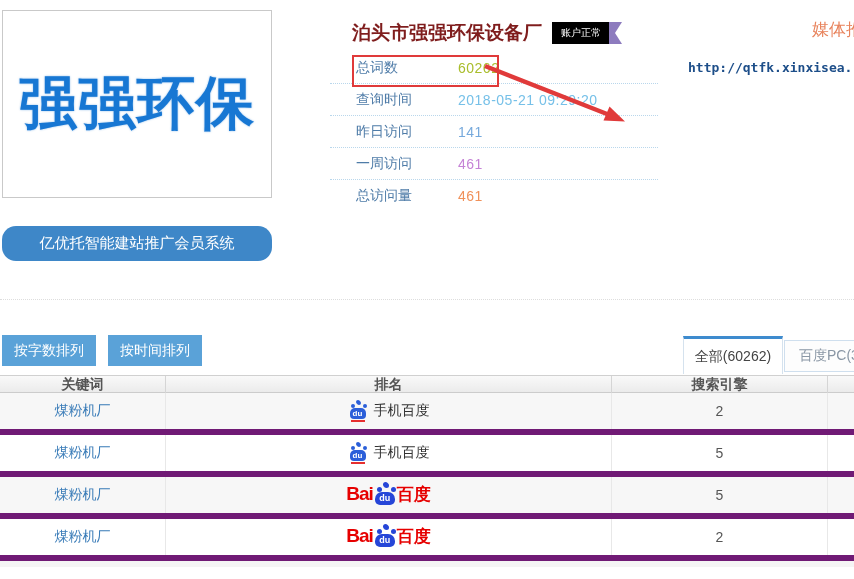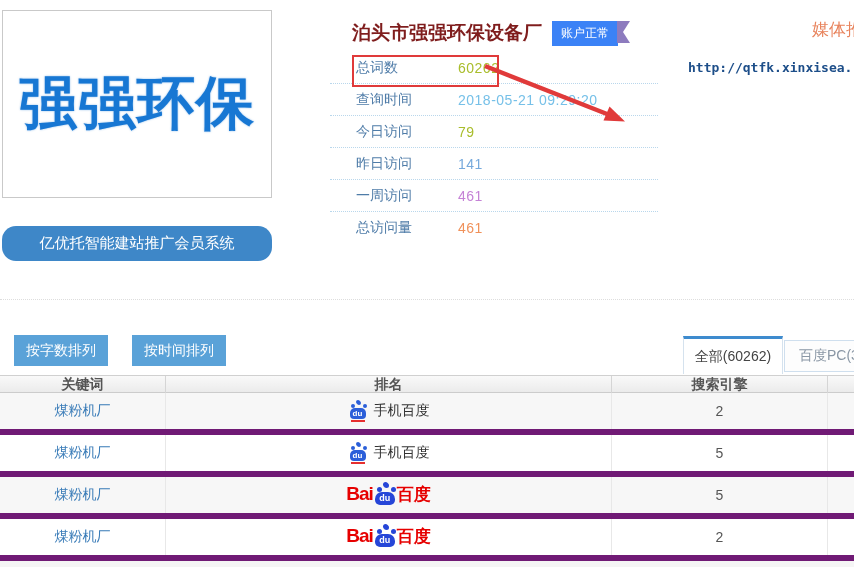--- a/index.html
+++ b/index.html
@@ -20,22 +20,22 @@
   }
   #logo-banner {
     position:absolute; left:2px; top:226px; width:270px; height:35px;
     background:#3e87c8; color:#fff; font-size:15px;
     display:flex; align-items:center; justify-content:center;border-radius:14px;
   }
   
   #acct-title-row { position:absolute; left:352px; top:20px; display:flex; align-items:center; }
   #acct-title { color:#7f1d1d; font-size:19px; font-weight:bold; white-space:nowrap; }
   #acct-badge {
-    margin-left:10px; position:relative; background:#3b82f6; color:#fff;
-    font-size:12px; padding:4px 9px; white-space:nowrap;
+    margin-left:10px; position:relative; background:#000000; color:#fff;
+    font-size:10px; padding:4px 9px; white-space:nowrap;
   }
   #acct-badge .badge-tail {
     position:absolute; right:-12px; top:0; width:0; height:0;
     border-top:11px solid #8d7bbe; border-bottom:11px solid #8d7bbe;
     border-left:6px solid #8d7bbe; border-right:7px solid transparent;
   }
   #stats { position:absolute; left:330px; top:52px; width:328px; }
   .stat-row {
     height:32px; display:flex; align-items:center;
     border-bottom:1px dotted #b9d7ec; font-size:14px;gap:28px;
@@ -58,21 +58,21 @@
     position:absolute; left:688px; top:60px; color:#1d4e89; font-weight:bold;
     font-size:13px; font-family:"DejaVu Sans Mono","Liberation Mono",monospace;
     white-space:nowrap; text-decoration:none;
   }
   
   #section-divider { position:absolute; left:0; top:299px; width:854px; border-top:1px dotted #ddd; }
   
   #sort-buttons { position:absolute; left:2px; top:335px; display:flex; gap:12px; }
   .sort-btn {
     width:94px; height:31px; background:#5aa2d8; color:#fff; border:none;
-    font-size:14px; font-family:inherit; cursor:pointer;margin-left:12px;
+    font-size:14px; font-family:inherit; cursor:pointer;
   }
   
   #tab-all {
     position:absolute; left:683px; top:336px; width:100px; height:38px;
     background:#fff; border-top:3px solid #3e8bce;
     border-left:1px solid #d5e2ee; border-right:1px solid #d5e2ee;
     color:#444; font-size:14px; display:flex; align-items:center; justify-content:center;
     z-index:3; cursor:pointer;
   }
   #tab-baidu-pc {
@@ -155,24 +155,20 @@
   </div>
 
   <div id="stats">
       <div class="stat-row">
         <span class="stat-label">总词数</span>
         <span class="stat-value" style="color:#a9bd2b">60262</span>
       </div>
       <div class="stat-row">
         <span class="stat-label">查询时间</span>
         <span class="stat-value" style="color:#76c0e8">2018-05-21 09:29:20</span>
-      </div>
-      <div class="stat-row">
-        <span class="stat-label">今日访问</span>
-        <span class="stat-value" style="color:#a9bd2b">79</span>
       </div>
       <div class="stat-row">
         <span class="stat-label">昨日访问</span>
         <span class="stat-value" style="color:#76a9dc">141</span>
       </div>
       <div class="stat-row">
         <span class="stat-label">一周访问</span>
         <span class="stat-value" style="color:#c583d6">461</span>
       </div>
       <div class="stat-row">

